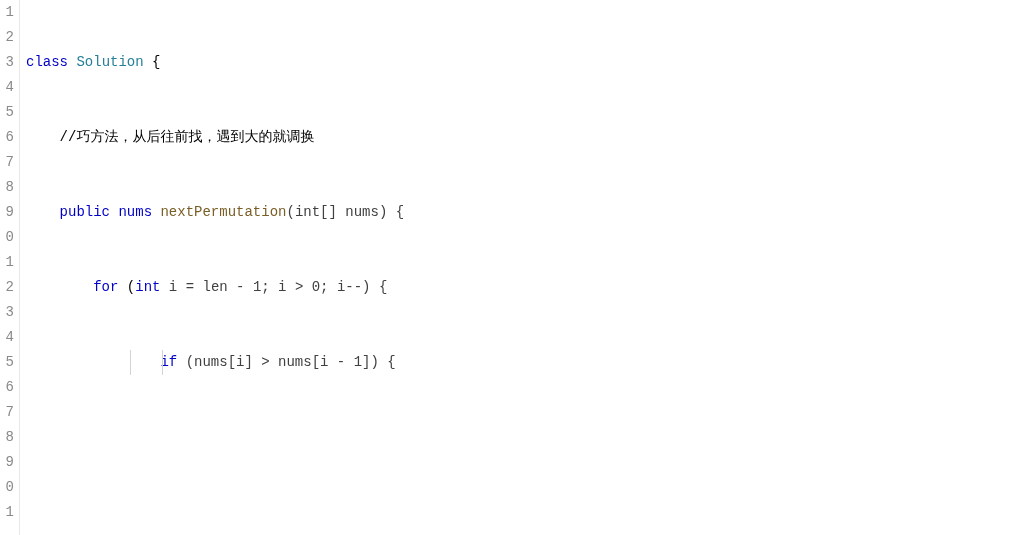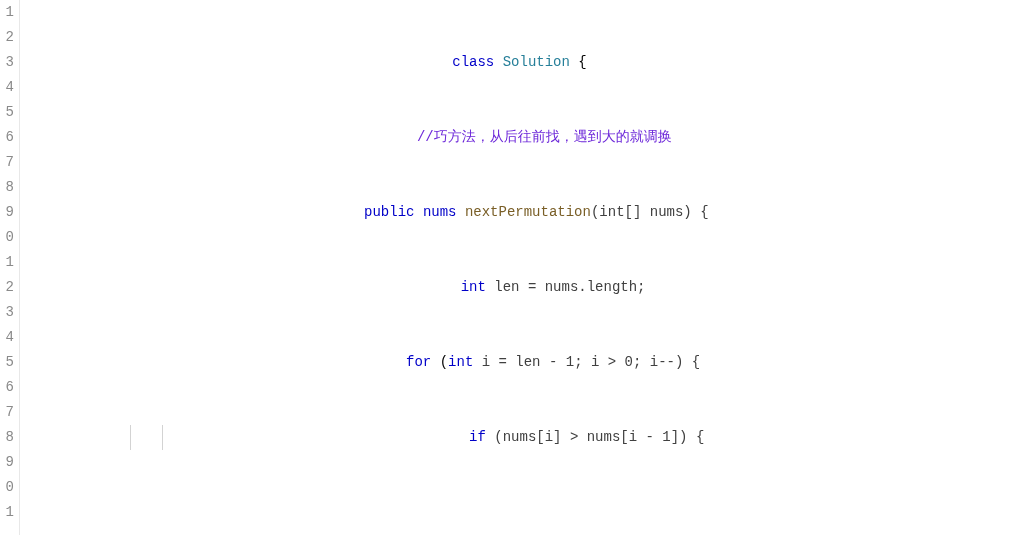--- a/index.html
+++ b/index.html
@@ -24,25 +24,25 @@
     }
     .gutter .ln { height: 25px; line-height: 25px; }
     .editor {
       flex: 1;
       background: #fff;
       padding-left: 6px;
       position: relative;
       white-space: pre;
       line-height: 25px;
     }
-    .line { height: 25px; position: relative; text-align: center; }
+    .line { height: 25px; position: relative; }
     .kw { color: #0000c8; }
     .cls { color: #267f99; }
     .fn { color: #795e26; font-family: Liberation Mono, monospace; }
-    .cmt { color: #6d28d9; margin-left: 16px; }
+    .cmt { color: #000000; }
     .plain { color: #404040; }
     .punc { color: #000; }
     .indent-guide {
       position: absolute;
       top: 0;
       bottom: 0;
       width: 1px;
       background: #d3d3d3;
       pointer-events: none;
     }
@@ -71,21 +71,20 @@
   <div class="ln">8</div>
   <div class="ln">9</div>
   <div class="ln">0</div>
   <div class="ln">1</div>
 </div>
 
 <div class="editor">
   <div class="line"><span class="kw">class</span> <span class="cls">Solution</span><span class="punc"> {</span></div>
   <div class="line">    <span class="cmt">//巧方法，从后往前找，遇到大的就调换</span></div>
   <div class="line">    <span class="kw">public</span> <span class="kw">nums</span> <span class="fn">nextPermutation</span><span class="plain">(int[] nums) {</span></div>
-  <div class="line">        <span class="kw">int</span><span class="plain"> len = nums.length;</span></div>
   <div class="line">        <span class="kw">for</span><span class="punc"> (</span><span class="kw">int</span><span class="plain"> i = len - 1; i &gt; 0; i--) {</span></div>
   <div class="line"><span class="indent-guide" style="left:104px"></span><span class="indent-guide" style="left:136px"></span>                <span class="kw">if</span><span class="plain"> (nums[i] &gt; nums[i - 1]) {</span></div>
   
   
   
   
   
   
   
   

